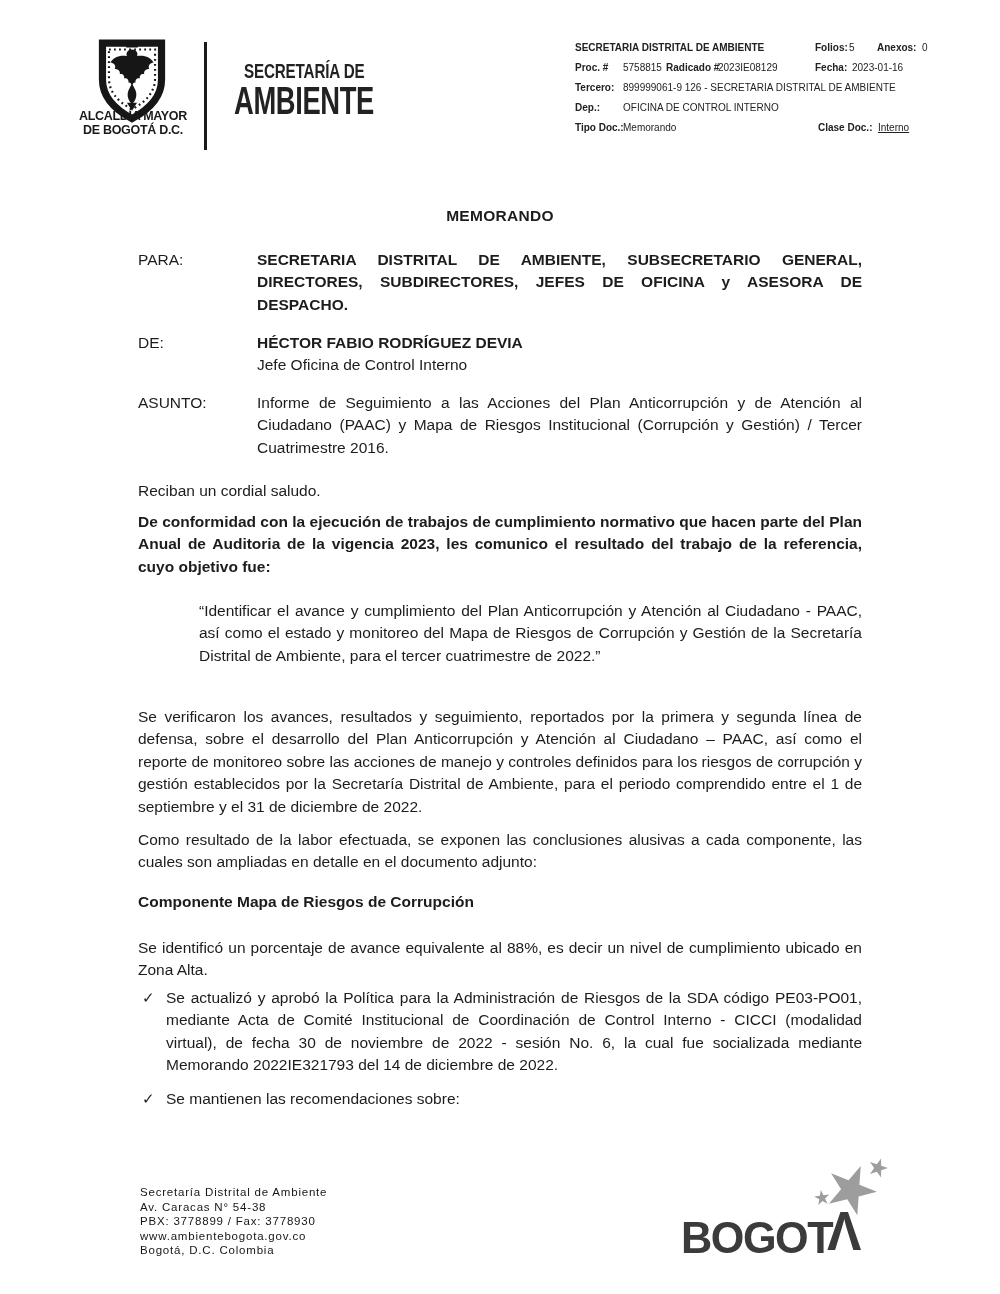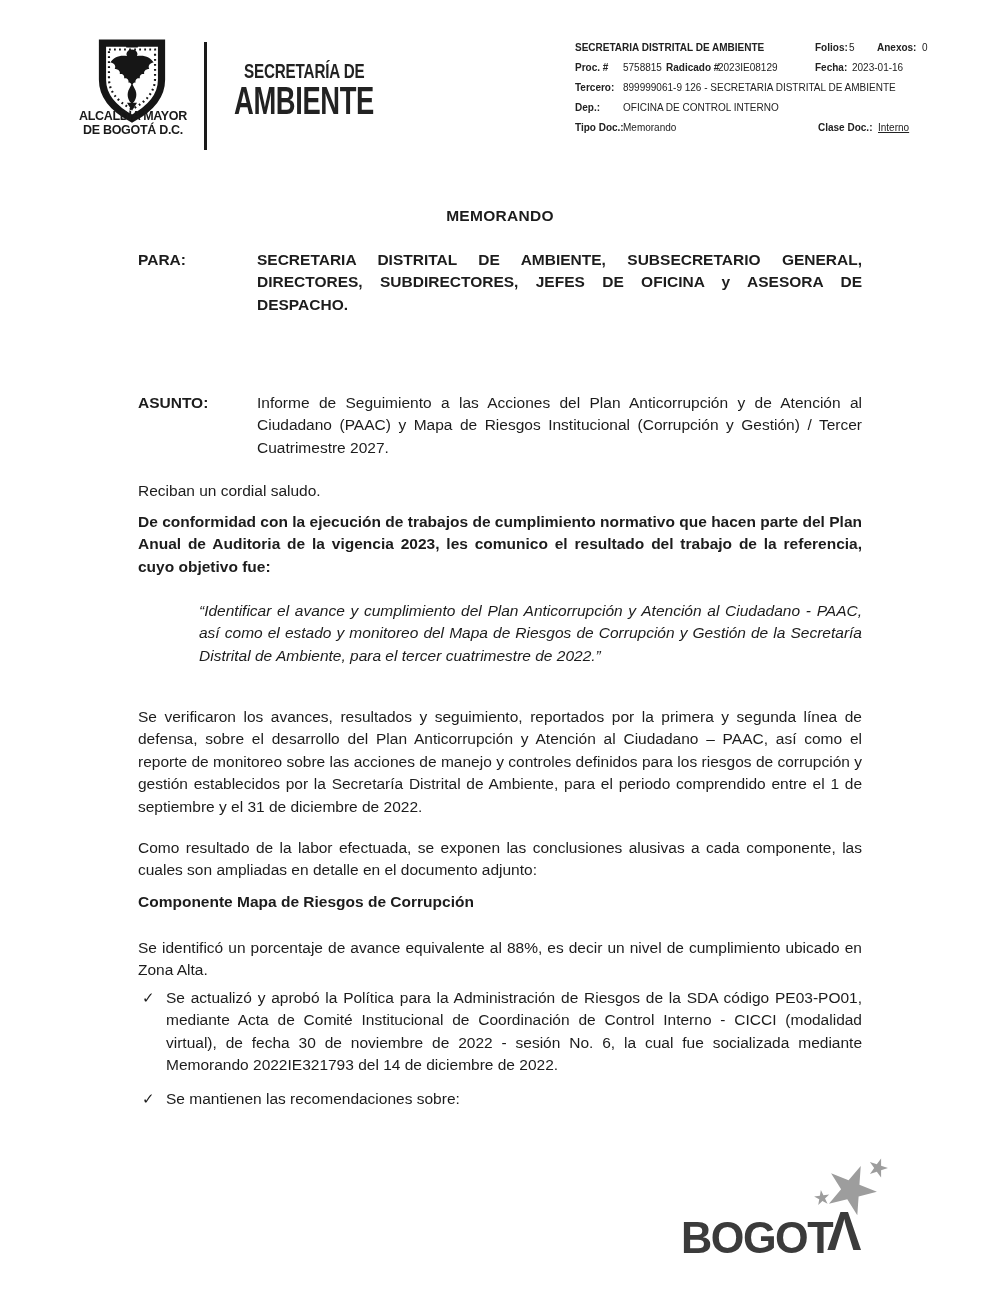--- a/index.html
+++ b/index.html
@@ -34,31 +34,31 @@
   .meta .b { font-weight:bold; }
   .r1 { top:0; } .r2 { top:20px; } .r3 { top:40px; } .r4 { top:60px; } .r5 { top:80px; }
   .c0 { left:0; } .cv { left:48px; } .crl { left:91px; } .crv { left:143px; }
   .cf { left:240px; } .cfv { left:274px; } .ca { left:302px; } .cav { left:347px; }
   .ccl { left:243px; } .ccv { left:303px;text-decoration:underline; }
 
   
   .content { position:absolute; left:138px; width:724px; font-size:15.5px; line-height:22.4px; color:#1c1c1c; }
   .just { text-align:justify; }
   .memo-title { top:205px; text-align:center; font-weight:bold; letter-spacing:0.3px; }
-  .fld-label { position:absolute; left:0; top:0; font-weight:bold; }
+  .fld-label { position:absolute; left:0; top:0; font-weight:normal; }
   .fld-value { margin-left:119px; }
   .f-para  { top:249px; }
   .f-de    { top:332px; }
   .f-asunto{ top:392px; }
   .b-upper { font-weight:bold; }
   .greeting { top:480px; }
   .p1 { top:511px;font-weight:bold; }
-  .quote { top:600px; left:199px; width:663px; font-style:italic; }
+  .quote { top:600px; left:199px; width:663px; }
   .p2 { top:706px; }
-  .p3 { top:829px;margin-top:8px; }
+  .p3 { top:829px; }
   .h-section { top:891px; font-weight:bold; }
   .p4 { top:937px; }
   .bullet { position:absolute; }
   .b1 { top:987px; }
   .b2 { top:1088px; }
   .check { position:absolute; left:4px; top:0; font-size:15px; }
   .bullet-text { margin-left:28px; }
 
   
   .footer-address {
@@ -124,24 +124,31 @@
     <span class="r5 ccv">Interno</span>
   </div>
 
   <div class="content memo-title">MEMORANDO</div>
 
   <div class="content f-para">
     <span class="fld-label">PARA:</span>
     <div class="fld-value just b-upper">SECRETARIA DISTRITAL DE AMBIENTE, SUBSECRETARIO GENERAL, DIRECTORES, SUBDIRECTORES, JEFES DE OFICINA y ASESORA DE DESPACHO.</div>
   </div>
 
+  <div class="content f-de">
+    <span class="fld-label">DE:</span>
+    <div class="fld-value">
+      <div class="b-upper">HÉCTOR FABIO RODRÍGUEZ DEVIA</div>
+      <div>Jefe Oficina de Control Interno</div>
+    </div>
+  </div>
 
   <div class="content f-asunto">
     <span class="fld-label">ASUNTO:</span>
-    <div class="fld-value just">Informe de Seguimiento a las Acciones del Plan Anticorrupción y de Atención al Ciudadano (PAAC) y Mapa de Riesgos Institucional (Corrupción y Gestión) / Tercer Cuatrimestre 2027.</div>
+    <div class="fld-value just">Informe de Seguimiento a las Acciones del Plan Anticorrupción y de Atención al Ciudadano (PAAC) y Mapa de Riesgos Institucional (Corrupción y Gestión) / Tercer Cuatrimestre 2016.</div>
   </div>
 
   <div class="content greeting">Reciban un cordial saludo.</div>
 
   <div class="content p1 just">De conformidad con la ejecución de trabajos de cumplimiento normativo que hacen parte del Plan Anual de Auditoria de la vigencia 2023, les comunico el resultado del trabajo de la referencia, cuyo objetivo fue:</div>
 
   <div class="content quote just">“Identificar el avance y cumplimiento del Plan Anticorrupción y Atención al Ciudadano - PAAC, así como el estado y monitoreo del Mapa de Riesgos de Corrupción y Gestión de la Secretaría Distrital de Ambiente, para el tercer cuatrimestre de 2022.”</div>
 
   <div class="content p2 just">Se verificaron los avances, resultados y seguimiento, reportados por la primera y segunda línea de defensa, sobre el desarrollo del Plan Anticorrupción y Atención al Ciudadano – PAAC, así como el reporte de monitoreo sobre las acciones de manejo y controles definidos para los riesgos de corrupción y gestión establecidos por la Secretaría Distrital de Ambiente, para el periodo comprendido entre el 1 de septiembre y el 31 de diciembre de 2022.</div>
 
@@ -154,20 +161,27 @@
   <div class="content bullet b1">
     <span class="check">✓</span>
     <div class="bullet-text just">Se actualizó y aprobó la Política para la Administración de Riesgos de la SDA código PE03-PO01, mediante Acta de Comité Institucional de Coordinación de Control Interno - CICCI (modalidad virtual), de fecha 30 de noviembre de 2022 - sesión No. 6, la cual fue socializada mediante Memorando 2022IE321793 del 14 de diciembre de 2022.</div>
   </div>
 
   <div class="content bullet b2">
     <span class="check">✓</span>
     <div class="bullet-text">Se mantienen las recomendaciones sobre:</div>
   </div>
 
+  <div class="footer-address">
+    <div>Secretaría Distrital de Ambiente</div>
+    <div>Av. Caracas N° 54-38</div>
+    <div>PBX: 3778899 / Fax: 3778930</div>
+    <div>www.ambientebogota.gov.co</div>
+    <div>Bogotá, D.C. Colombia</div>
+  </div>
 
   <div class="bogota-logo">
     <svg class="stars-svg" width="110" height="70" viewBox="0 0 110 70">
       <polygon points="0,-1 0.2247,-0.309 0.951,-0.309 0.3633,0.118 0.588,0.809 0,0.382 -0.588,0.809 -0.3633,0.118 -0.951,-0.309 -0.2247,-0.309" transform="translate(56,40) rotate(22) scale(26)" fill="#9d9d9d"></polygon>
       <polygon points="0,-1 0.2247,-0.309 0.951,-0.309 0.3633,0.118 0.588,0.809 0,0.382 -0.588,0.809 -0.3633,0.118 -0.951,-0.309 -0.2247,-0.309" transform="translate(83,18) rotate(18) scale(10)" fill="#9d9d9d"></polygon>
       <polygon points="0,-1 0.2247,-0.309 0.951,-0.309 0.3633,0.118 0.588,0.809 0,0.382 -0.588,0.809 -0.3633,0.118 -0.951,-0.309 -0.2247,-0.309" transform="translate(27,48) rotate(-8) scale(8)" fill="#9d9d9d"></polygon>
     </svg>
     <span class="bogota-text">BOGOT</span>
     <span class="bogota-lambda">Λ</span>
   </div>

